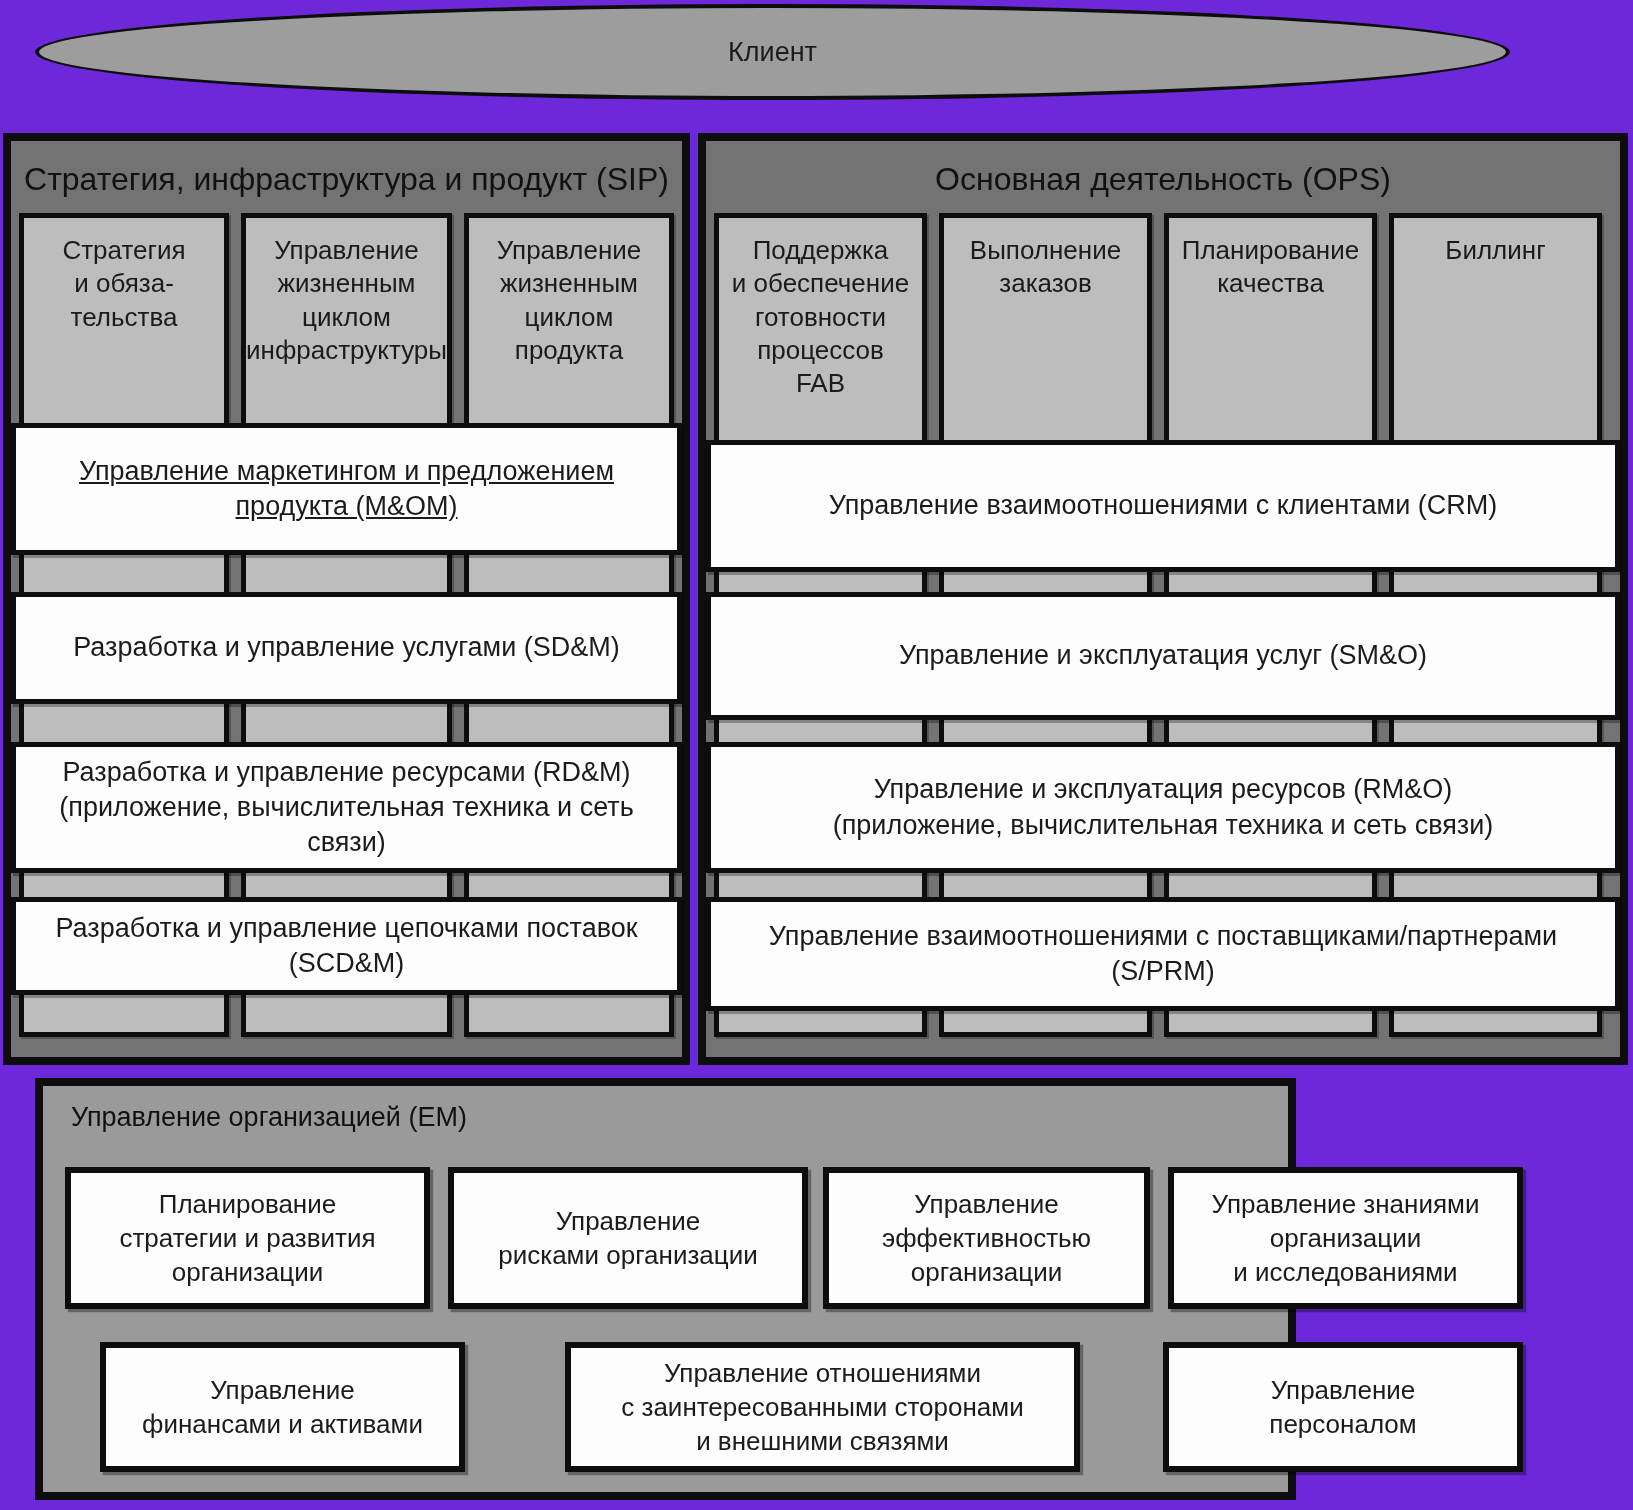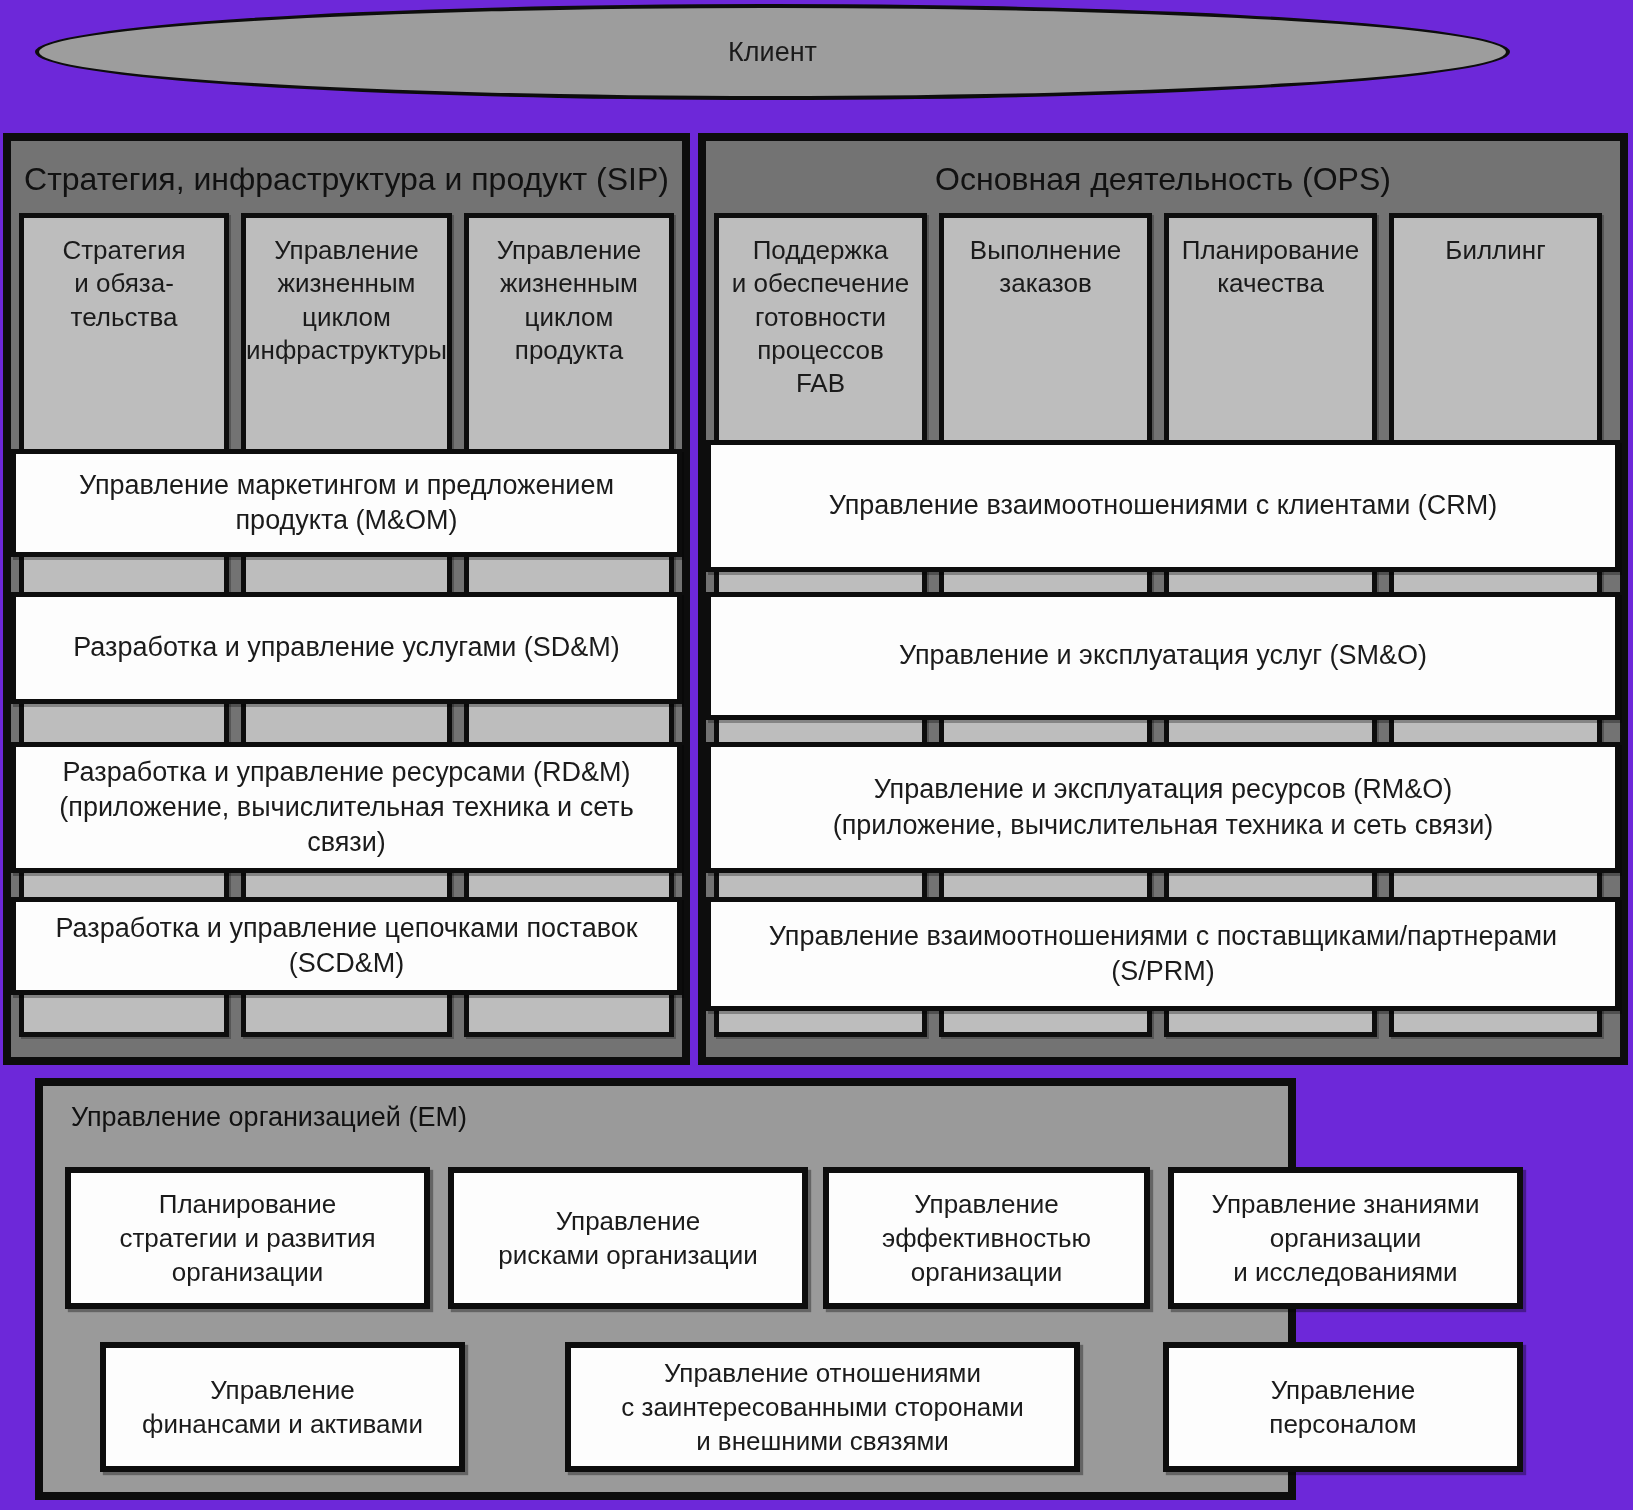--- a/index.html
+++ b/index.html
@@ -83,21 +83,21 @@
 циклом
 инфраструктуры</span>
       </div>
       <div class="col">
         <span class="pre">Управление
 жизненным
 циклом
 продукта</span>
       </div>
     </div>
-    <div class="hrow" style="top:308px;height:108px;">
+    <div class="hrow" style="top:282px;height:132px;text-decoration:underline;">
       <span class="pre">Управление маркетингом и предложением
 продукта (M&amp;OM)</span>
     </div>
     <div class="hrow" style="top:451px;height:112px;">
       <span class="pre">Разработка и управление услугами (SD&amp;M)</span>
     </div>
     <div class="hrow" style="top:601px;height:131px;">
       <span class="pre">Разработка и управление ресурсами (RD&amp;M)
 (приложение, вычислительная техника и сеть
 связи)</span>

